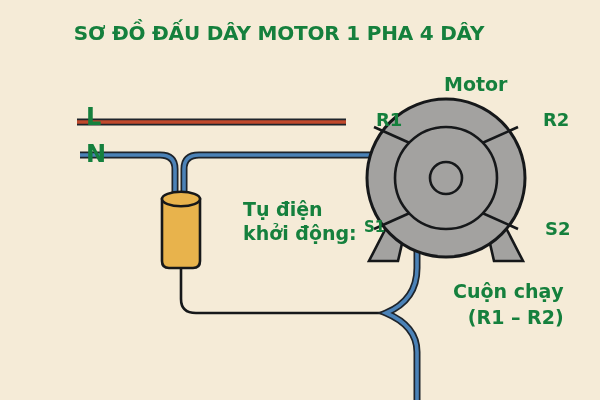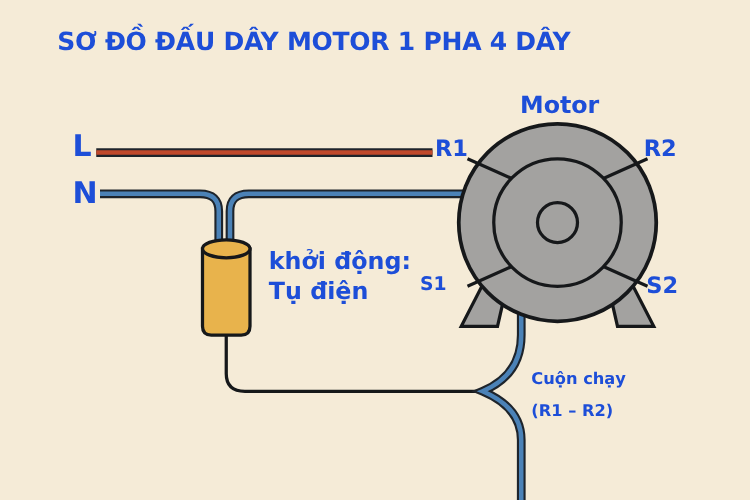--- a/index.html
+++ b/index.html
@@ -7,36 +7,37 @@
   .stage {
     position: relative;
     width: 600px;
     height: 400px;
     background: #f5ebd7;
     overflow: hidden;
   }
   svg.circuit { position: absolute; left: 0; top: 0; }
   .lbl {
     position: absolute;
-    color: #1d4ed8;
+    color: #15803d;
     font-weight: 700;
     white-space: nowrap;
+    padding-left: 28px;
   }
   .title      { top: 21px;  left: 0; width: 502px; text-align: center; font-size: 20px; letter-spacing: -0.2px; }
   .src        { top: 79px;  left: 58px;  font-size: 19px; }
   .line-l     { top: 103px; left: 58px;  font-size: 24px; }
   .line-n     { top: 140px; left: 58px;  font-size: 24px; }
   .motor-name { top: 73px;  left: 416px; font-size: 19px; }
   .t-r1       { top: 109px; left: 348px; font-size: 18px; }
   .t-r2       { top: 109px; left: 515px; font-size: 18px; }
   .t-s1       { top: 218px; left: 336px; font-size: 15px; }
   .t-s2       { top: 218px; left: 517px; font-size: 18px; }
   .cap-label  { top: 197px; left: 215px; font-size: 19px; line-height: 24px; }
   .cap-label .val { font-weight: 400; }
-  .wind-run   { top: 291px; left: 425px; font-size: 13px; line-height: 26px; }
+  .wind-run   { top: 278px; left: 425px; font-size: 19px; line-height: 26px; text-align: right; }
   .wind-start { top: 343px; left: 425px; font-size: 19px; line-height: 26px; }
   .lbl span { display: block; }
 </style>
 </head>
 <body>
 
 <div class="stage">
 
   <svg class="circuit" width="600" height="400" viewBox="0 0 600 400">
 
@@ -75,22 +76,22 @@
   <div class="lbl line-l">L</div>
   <div class="lbl line-n">N</div>
 
   <div class="lbl motor-name">Motor</div>
   <div class="lbl t-r1">R1</div>
   <div class="lbl t-r2">R2</div>
   <div class="lbl t-s1">S1</div>
   <div class="lbl t-s2">S2</div>
 
   <div class="lbl cap-label">
+    <span>Tụ điện</span>
     <span>khởi động:</span>
-    <span>Tụ điện</span>
   </div>
 
   <div class="lbl wind-run">
     <span>Cuộn chạy</span>
     <span>(R1 – R2)</span>
   </div>
 
 
 </div>
 

